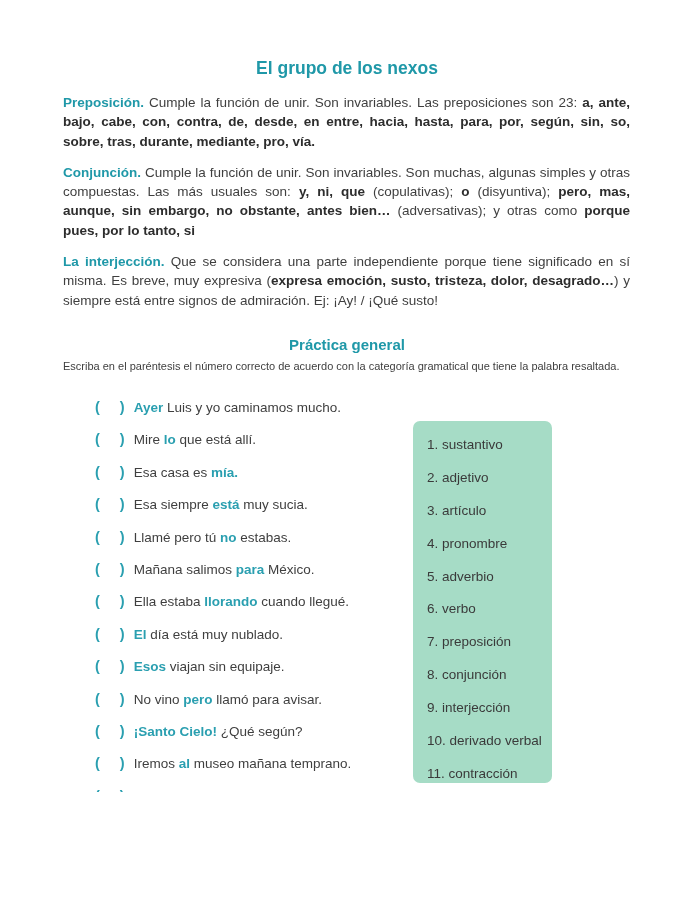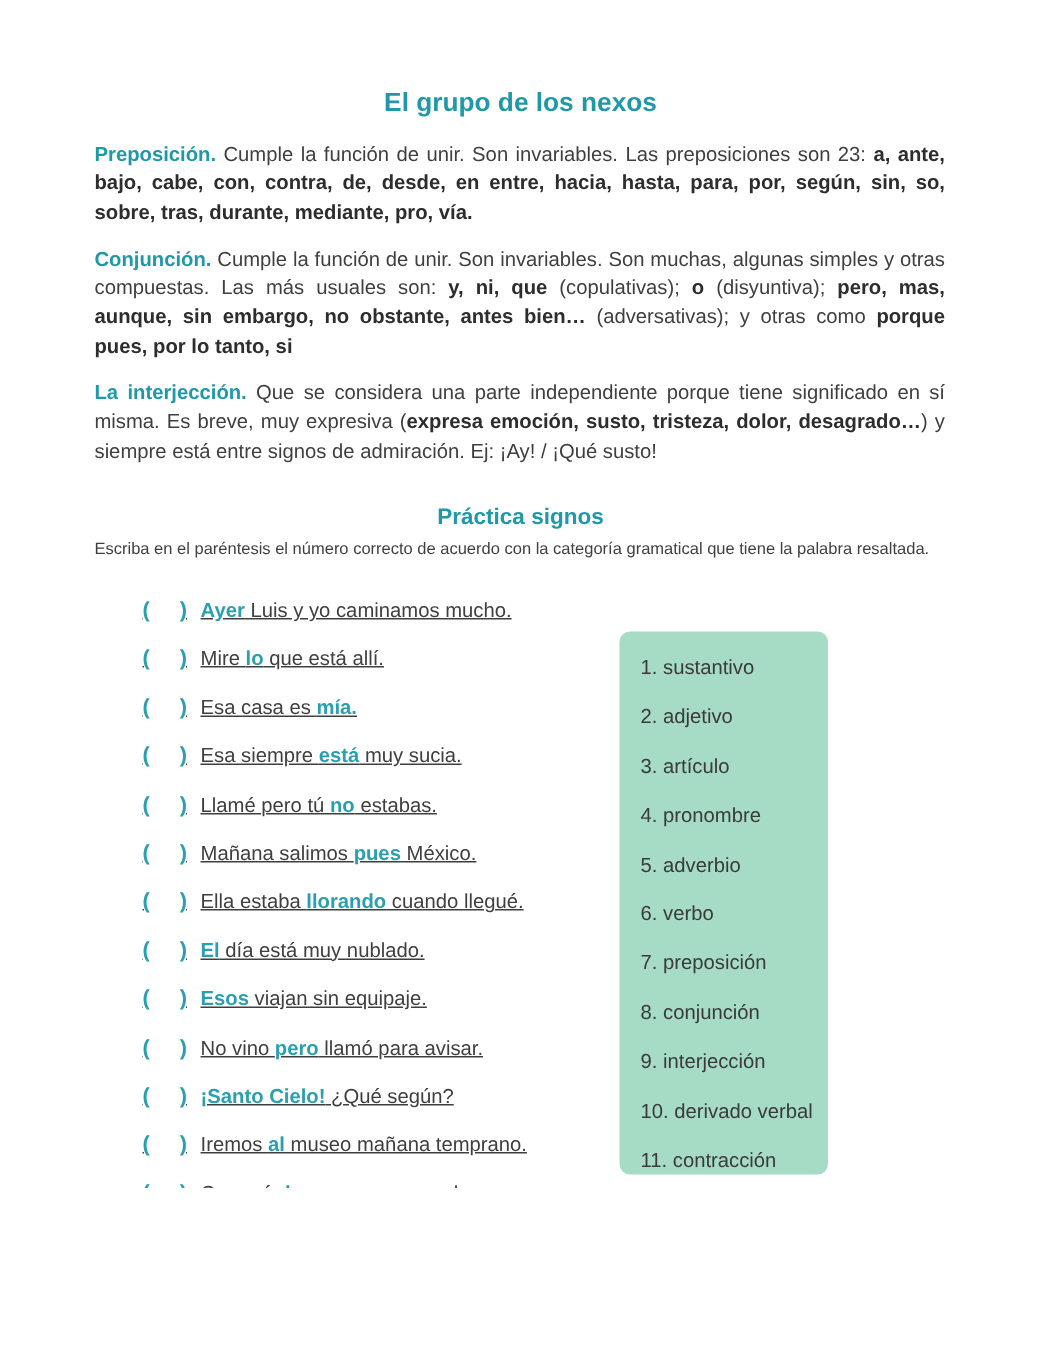--- a/index.html
+++ b/index.html
@@ -47,21 +47,20 @@
   .instructions{
     margin:4px 64px 0 63px;
     text-align:justify;
     font-size:11px;
     line-height:19.3px;
   }
   .exercise-list{
     position:absolute;
     left:95px;top:399px;
     width:330px;
-    text-decoration:underline;
   }
   .ex-row{
     height:32.4px;
     font-size:13.5px;
     white-space:nowrap;
   }
   .paren{
     color:var(--hl);
     font-weight:bold;
     font-size:14.5px;
@@ -124,31 +123,31 @@
 <div class="page">
 
   <h1 class="page-title">El grupo de los nexos</h1>
 
   <div class="intro">
       <p class="para"><span class="seg-lead">Preposición.</span><span class="seg-normal"> Cumple la función de unir.  Son invariables. Las preposiciones son 23: </span><span class="seg-bold">a, ante, bajo, cabe, con, contra, de, desde, en entre, hacia, hasta, para, por, según, sin, so, sobre, tras, durante, mediante, pro, vía.</span></p>
       <p class="para"><span class="seg-lead">Conjunción.</span><span class="seg-normal"> Cumple la función de unir.  Son invariables.  Son muchas, algunas simples y otras compuestas.  Las más usuales son: </span><span class="seg-bold">y, ni, que</span><span class="seg-normal"> (copulativas); </span><span class="seg-bold">o</span><span class="seg-normal"> (disyuntiva); </span><span class="seg-bold">pero, mas, aunque, sin embargo, no obstante, antes bien…</span><span class="seg-normal"> (adversativas); y otras como </span><span class="seg-bold">porque pues, por lo tanto, si</span></p>
       <p class="para"><span class="seg-lead">La interjección.</span><span class="seg-normal">  Que se considera una parte independiente porque tiene significado en sí misma.  Es breve, muy expresiva (</span><span class="seg-bold">expresa emoción, susto, tristeza, dolor, desagrado…</span><span class="seg-normal">) y siempre está entre signos de admiración.  Ej: ¡Ay! /  ¡Qué susto!</span></p>
     </div>
 
-  <h2 class="practice-title">Práctica signos</h2>
+  <h2 class="practice-title">Práctica general</h2>
 
   <p class="instructions">Escriba en el paréntesis el número correcto de acuerdo con la categoría gramatical que tiene la palabra resaltada.</p>
 
   <div class="exercise-list">
       <div class="ex-row"><span class="paren paren-open">(</span><span class="paren paren-close">)</span><span class="ex-word">Ayer</span><span class="seg-normal"> Luis y yo caminamos mucho.</span></div>
       <div class="ex-row"><span class="paren paren-open">(</span><span class="paren paren-close">)</span><span class="seg-normal">Mire </span><span class="ex-word">lo</span><span class="seg-normal"> que está allí.</span></div>
       <div class="ex-row"><span class="paren paren-open">(</span><span class="paren paren-close">)</span><span class="seg-normal">Esa casa es </span><span class="ex-word">mía.</span></div>
       <div class="ex-row"><span class="paren paren-open">(</span><span class="paren paren-close">)</span><span class="seg-normal">Esa siempre </span><span class="ex-word">está</span><span class="seg-normal"> muy sucia.</span></div>
       <div class="ex-row"><span class="paren paren-open">(</span><span class="paren paren-close">)</span><span class="seg-normal">Llamé pero tú </span><span class="ex-word">no</span><span class="seg-normal"> estabas.</span></div>
-      <div class="ex-row"><span class="paren paren-open">(</span><span class="paren paren-close">)</span><span class="seg-normal">Mañana salimos </span><span class="ex-word">pues</span><span class="seg-normal"> México.</span></div>
+      <div class="ex-row"><span class="paren paren-open">(</span><span class="paren paren-close">)</span><span class="seg-normal">Mañana salimos </span><span class="ex-word">para</span><span class="seg-normal"> México.</span></div>
       <div class="ex-row"><span class="paren paren-open">(</span><span class="paren paren-close">)</span><span class="seg-normal">Ella estaba </span><span class="ex-word">llorando</span><span class="seg-normal"> cuando llegué.</span></div>
       <div class="ex-row"><span class="paren paren-open">(</span><span class="paren paren-close">)</span><span class="ex-word">El</span><span class="seg-normal"> día está muy nublado.</span></div>
       <div class="ex-row"><span class="paren paren-open">(</span><span class="paren paren-close">)</span><span class="ex-word">Esos</span><span class="seg-normal"> viajan sin equipaje.</span></div>
       <div class="ex-row"><span class="paren paren-open">(</span><span class="paren paren-close">)</span><span class="seg-normal">No vino </span><span class="ex-word">pero</span><span class="seg-normal"> llamó para avisar.</span></div>
       <div class="ex-row"><span class="paren paren-open">(</span><span class="paren paren-close">)</span><span class="ex-word">¡Santo Cielo!</span><span class="seg-normal"> ¿Qué según?</span></div>
       <div class="ex-row"><span class="paren paren-open">(</span><span class="paren paren-close">)</span><span class="seg-normal">Iremos </span><span class="ex-word">al</span><span class="seg-normal"> museo mañana temprano.</span></div>
       <div class="ex-row"><span class="paren paren-open">(</span><span class="paren paren-close">)</span><span class="seg-normal">Compré </span><span class="ex-word">dos</span><span class="seg-normal"> manzanas verdes.</span></div>
     </div>
 
   <div class="word-bank">

